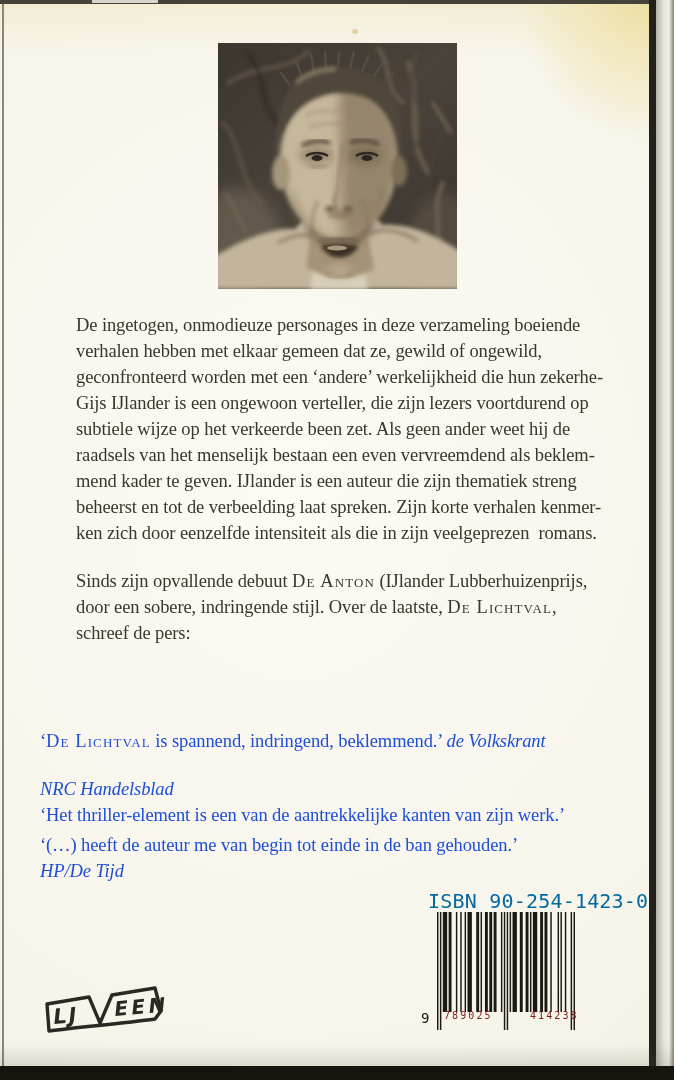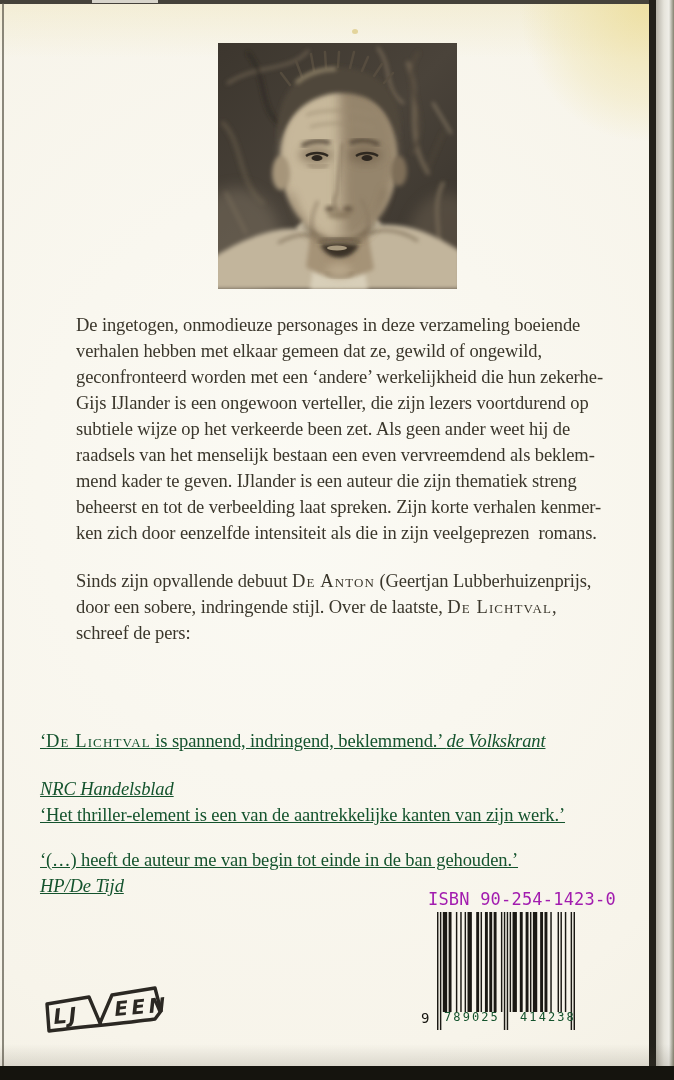--- a/index.html
+++ b/index.html
@@ -19,40 +19,40 @@
   .edge-right-dark{position:absolute;left:649px;top:0;width:7px;height:1080px;background:#23211b;}
   .strip-right{position:absolute;left:656px;top:0;width:18px;height:1080px;
          background:linear-gradient(90deg,#b5b2a8,#e6e4db 45%,#efeee8 72%,#84816f 100%);}
   .bottom-shade{position:absolute;left:0;top:1044px;width:674px;height:22px;
          background:linear-gradient(180deg,rgba(80,75,60,0),rgba(80,75,60,.16));}
   .edge-bottom{position:absolute;left:0;top:1066px;width:674px;height:14px;background:#15140e;}
 
   .photo{position:absolute;left:218px;top:43px;width:239px;height:246px;}
 
   .text-col{position:absolute;left:40px;top:312px;width:604px;color:#3a362b;margin-left:36px;}
-  .quotes{position:absolute;left:40px;top:728px;width:604px;color:#14532d;text-decoration:underline;}
+  .quotes{position:absolute;left:40px;top:728px;width:604px;color:#1d4ed8;}
   .tline{white-space:nowrap;font-size:18.5px;line-height:26px;letter-spacing:-0.1px;}
   .para{margin:0;}
   .para-gap{margin-top:22px;}
   .quote{margin:0;}
   .quote-gap2{margin-top:22px;}
-  .quote-gap3{margin-top:19px;}
+  .quote-gap3{margin-top:4px;}
   .sc{font-variant:small-caps;letter-spacing:1.1px;}
   .it{font-style:italic;}
 
   .isbn-label{position:absolute;left:428px;top:889px;width:156px;text-align:center;white-space:nowrap;
-         font-family:"DejaVu Sans Mono","Liberation Mono",monospace;font-size:17px;letter-spacing:.2px;color:#a21caf;}
+         font-family:"DejaVu Sans Mono","Liberation Mono",monospace;font-size:20px;letter-spacing:.2px;color:#0369a1;}
   .barcode{position:absolute;left:437px;top:912px;width:138px;height:122px;}
   .bars{position:absolute;left:0;top:0;width:138px;height:118px;display:block;}
   .bc9{position:absolute;left:-16px;top:98px;font-family:"DejaVu Sans Mono","Liberation Mono",monospace;
        font-size:14px;color:#14130e;}
   .bcg{position:absolute;top:98px;font-family:"DejaVu Sans Mono","Liberation Mono",monospace;
-       font-size:12px;letter-spacing:2.1px;color:#14532d;white-space:nowrap;}
+       font-size:10px;letter-spacing:2.1px;color:#7f1d1d;white-space:nowrap;}
   .bcg.g1{left:7px;}
-  .bcg.g2{left:83px;text-align:right;}
+  .bcg.g2{left:93px;text-align:right;}
 
   .logo{position:absolute;left:38px;top:983px;width:128px;height:56px;}
 </style>
 </head>
 <body>
 
 <div class="scan">
 
   <div class="paper"></div>
   <div class="stain-topright"></div>
@@ -161,21 +161,21 @@
       </div>
     <div class="para">
         <div class="tline"><span>Gijs IJlander is een ongewoon verteller, die zijn lezers voortdurend op</span></div>
         <div class="tline"><span>subtiele wijze op het verkeerde been zet. Als geen ander weet hij de</span></div>
         <div class="tline"><span>raadsels van het menselijk bestaan een even vervreemdend als beklem-</span></div>
         <div class="tline"><span>mend kader te geven. IJlander is een auteur die zijn thematiek streng</span></div>
         <div class="tline"><span>beheerst en tot de verbeelding laat spreken. Zijn korte verhalen kenmer-</span></div>
         <div class="tline"><span>ken zich door eenzelfde intensiteit als die in zijn veelgeprezen&nbsp; romans.</span></div>
       </div>
     <div class="para para-gap">
-        <div class="tline"><span>Sinds zijn opvallende debuut </span><span class="sc">De Anton</span><span> (Geertjan Lubberhuizenprijs,</span></div>
+        <div class="tline"><span>Sinds zijn opvallende debuut </span><span class="sc">De Anton</span><span> (IJlander Lubberhuizenprijs,</span></div>
         <div class="tline"><span>door een sobere, indringende stijl. Over de laatste, </span><span class="sc">De Lichtval</span><span>,</span></div>
         <div class="tline"><span>schreef de pers:</span></div>
       </div>
   </div>
 
   <div class="quotes">
     <div class="quote">
         <div class="tline"><span>‘</span><span class="sc">De Lichtval</span><span> is spannend, indringend, beklemmend.’ </span><span class="it">de Volkskrant</span></div>
       </div>
     <div class="quote quote-gap2">

